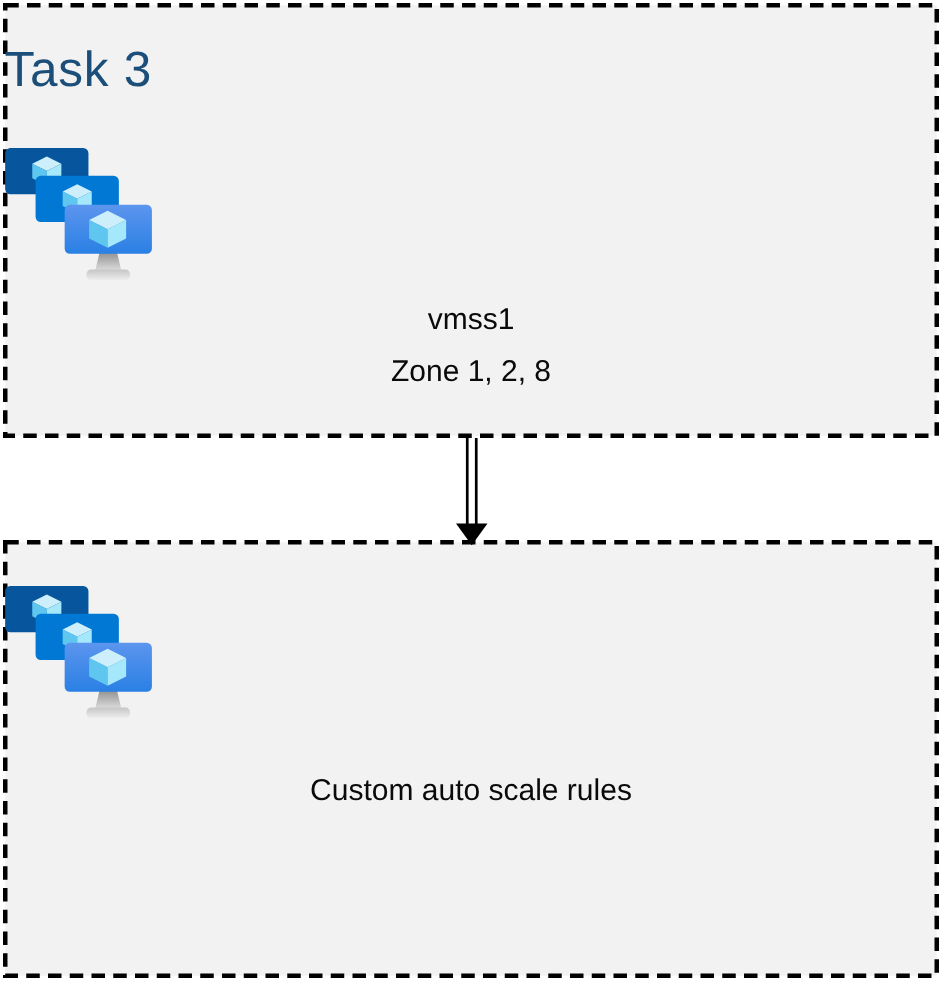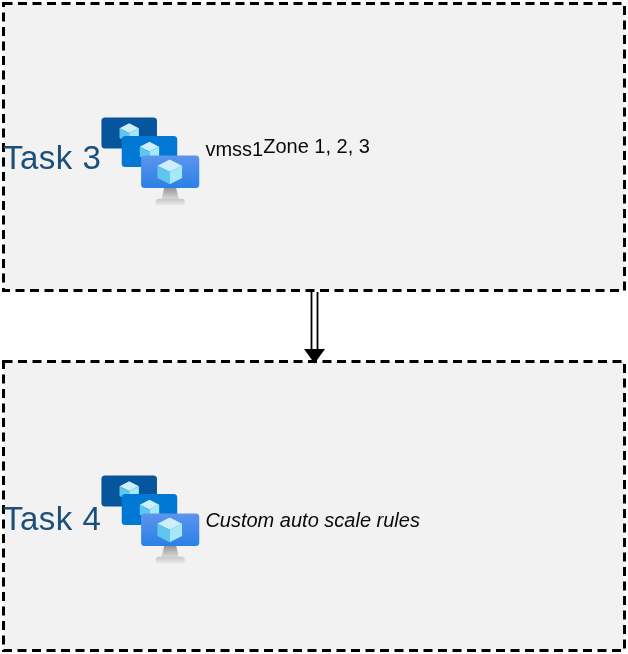--- a/index.html
+++ b/index.html
@@ -3,42 +3,42 @@
 <meta charset="utf-8">
 <style>
   html,body{margin:0;padding:0;background:#fff;}
   .canvas{
     position:relative;width:628px;height:654px;background:#fff;overflow:hidden;
     font-family:"Liberation Sans","DejaVu Sans",sans-serif;
   }
   .bg-layer{position:absolute;left:0;top:0;width:628px;height:654px;}
   .box-content{
     position:absolute;left:3px;width:622px;
-    display:flex;flex-direction:row;align-items:center;
+    display:flex;flex-direction:column;
     pointer-events:none;
   }
   .box-content.task3{top:3px;height:287px;}
   .box-content.task4{top:361px;height:290px;}
   .box-title{
     font-size:33px;line-height:40px;
     color:var(--title-text,#1B4E79);
     letter-spacing:0.5px;
   }
   .task3 .box-title{margin-top:23px;}
   .task4 .box-title{margin-top:25px;}
   .vmss-wrap{line-height:0;}
   .task3 .vmss-wrap{margin-top:32px;}
   .task4 .vmss-wrap{margin-top:29px;}
   .box-label{
     font-size:20px;line-height:35px;
     color:var(--body-text,#0A0A0A);
     text-align:center;
   }
   .task3 .box-label.first{margin-top:6px;}
-  .task4 .box-label.first{margin-top:28px;font-style:italic;}
+  .task4 .box-label.first{margin-top:28px;}
   .m-back{fill:var(--monitor-back,#07559C);}
   .m-mid{fill:var(--monitor-middle,#0078D4);}
   .cube-top{fill:var(--cube-top,#CDEFFC);}
   .cube-left{fill:var(--cube-left,#5FC6F0);}
   .cube-right{fill:var(--cube-right,#A5E8FB);}
   .box-rect{fill:var(--box-fill,#F2F2F2);stroke:var(--box-border,#000000);stroke-width:3;stroke-dasharray:9 5.5;}
   .arrow-line{stroke:var(--arrow-color,#000000);stroke-width:1.8;fill:none;}
   .arrow-head{fill:var(--arrow-color,#000000);}
 </style>
 </head>
@@ -92,25 +92,24 @@
   </svg>
 
   <div class="box-content task3">
     <div class="box-title">Task 3</div>
     <div class="vmss-wrap">
       <svg width="104" height="92" viewBox="0 0 118 104" xmlns="http://www.w3.org/2000/svg" xmlns:xlink="http://www.w3.org/1999/xlink">
         <use href="#vmss-sym" xlink:href="#vmss-sym"></use>
       </svg>
     </div>
     <div class="box-label first">vmss1</div>
-    <div class="box-label">Zone 1, 2, 3</div>
+    <div class="box-label">Zone 1, 2, 8</div>
   </div>
 
   <div class="box-content task4">
-    <div class="box-title">Task 4</div>
     <div class="vmss-wrap">
       <svg width="104" height="92" viewBox="0 0 118 104" xmlns="http://www.w3.org/2000/svg" xmlns:xlink="http://www.w3.org/1999/xlink">
         <use href="#vmss-sym" xlink:href="#vmss-sym"></use>
       </svg>
     </div>
     <div class="box-label first">Custom auto scale rules</div>
   </div>
 
 </div>
 

